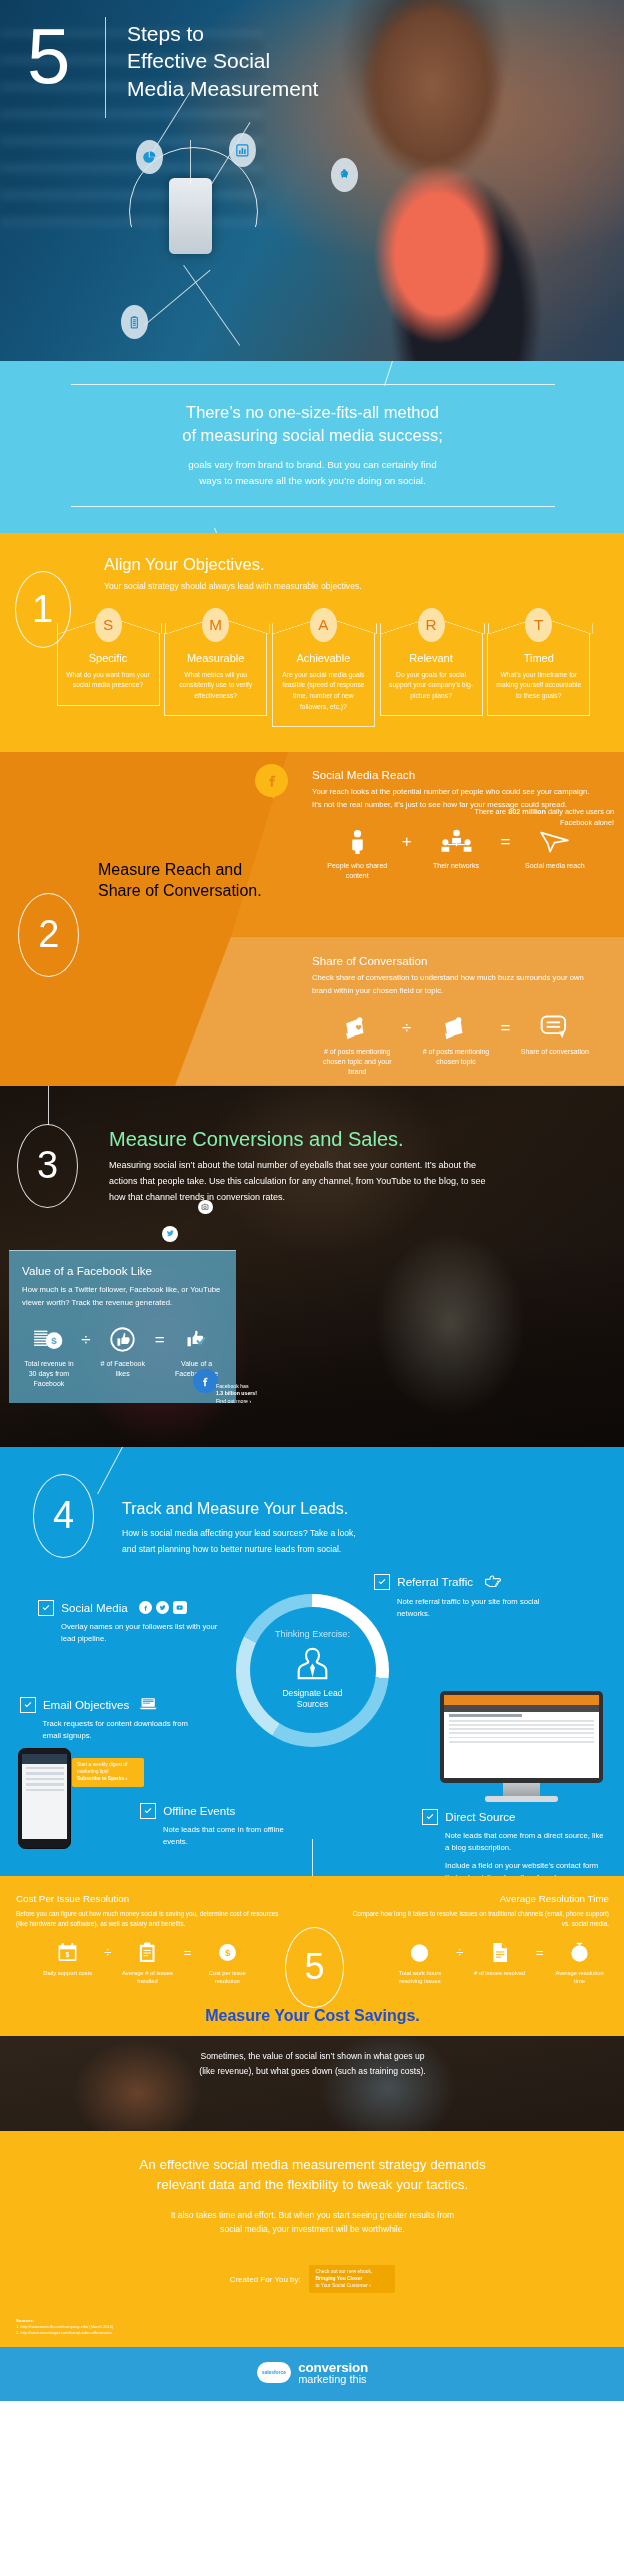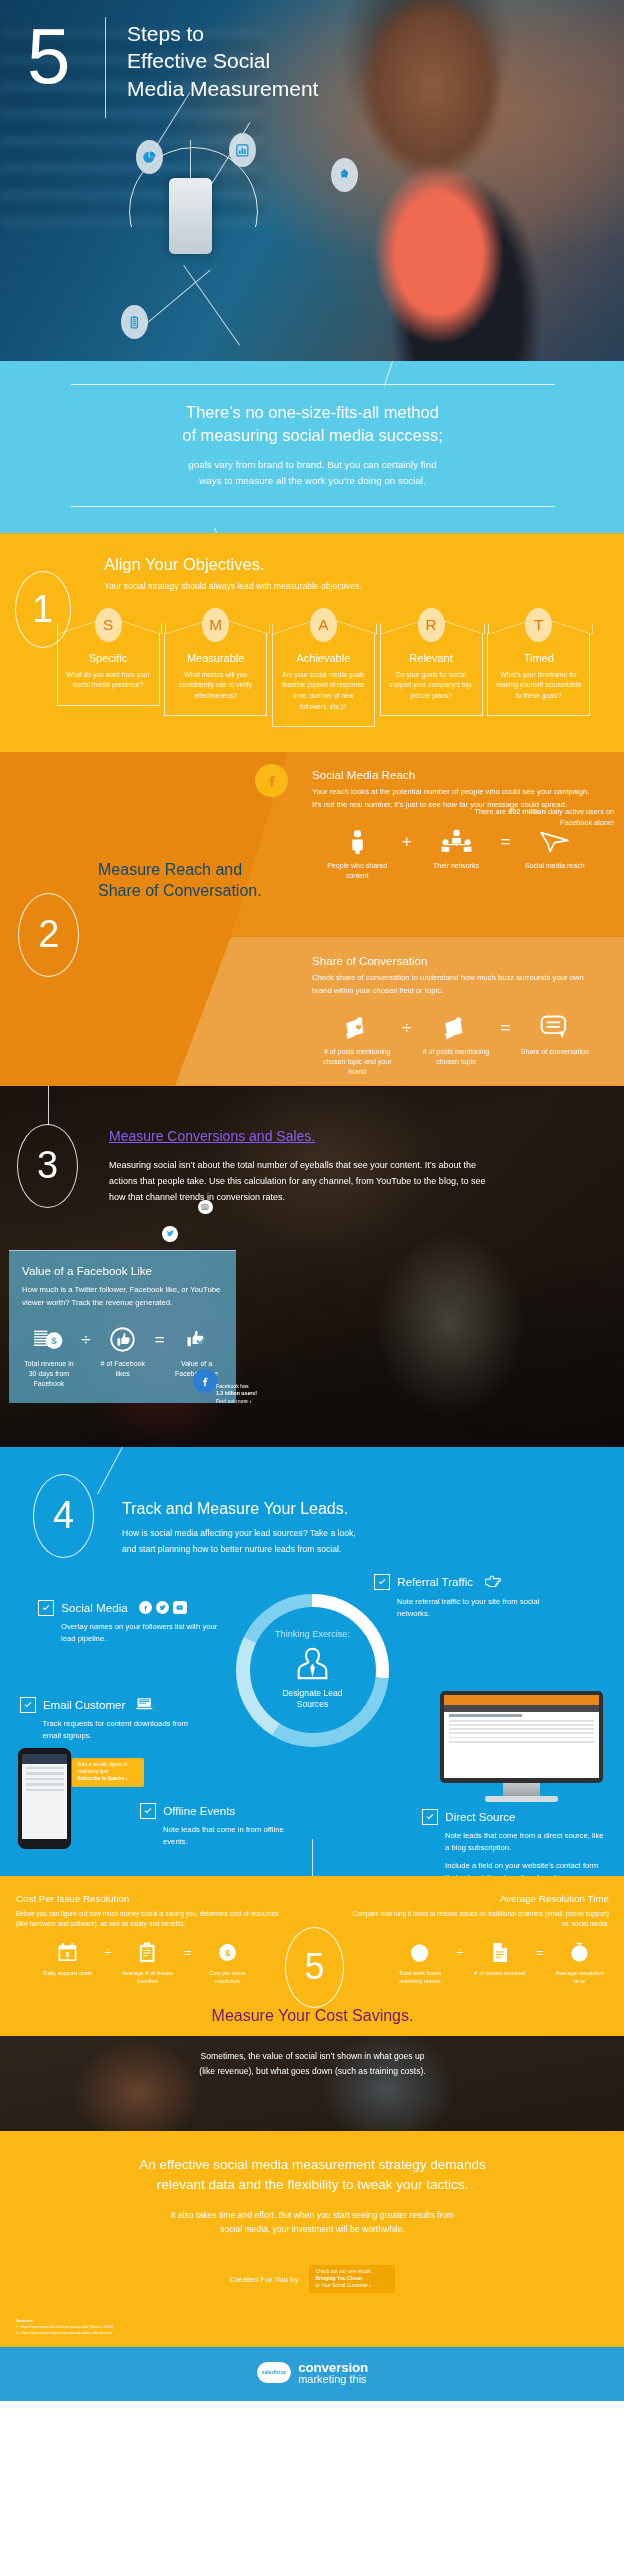--- a/index.html
+++ b/index.html
@@ -113,21 +113,21 @@
   .step2 { background:#e8870f; position:relative; min-height:334px; }
   .step2 .ring { left:18.4px; top:141px; width:61px; height:84px; }
   .step2 .fb-bubble {
     position:absolute; left:255px; top:12.2px; width:33px; height:33px; border-radius:50%;
     background:#fbb714; display:flex; align-items:center; justify-content:center;
   }
   .step2 .fb-bubble::after{ content:""; position:absolute; left:14.7px; bottom:-6.7px; border:4.9px solid transparent; border-top-color:#fbb714; border-right:0;}
   .step2 .fb-bubble svg { width:16px; height:16px; fill:#e8870f; }
   .step2 .statline { position:absolute; right:11px; top:54px; width:153px; text-align:right; font-size:7.3px; font-weight:300; line-height:1.55; color:#fff; }
   .step2 .statline b { font-weight:700; }
-  .step2 h3 { position:absolute; left:98px; top:107px; width:202px; font-size:16px; font-weight:300; line-height:1.34; color:#0c4a6e; }
+  .step2 h3 { position:absolute; left:98px; top:107px; width:202px; font-size:16px; font-weight:300; line-height:1.34; color:#000000; }
   .step2 .body { position:absolute; left:98px; top:168px; width:196px; font-size:8.6px; font-weight:300; line-height:1.68; color:#fff; }
 
   .panel-reach {
     position:absolute; left:0; top:0; width:625px; height:185px;
     background:#eb8f17;
     clip-path: polygon(288px 0, 625px 0, 625px 185px, 231px 185px);
   }
   .panel-share {
     position:absolute; left:0; top:185px; width:625px; height:149px;
     background:#eda243;
@@ -149,21 +149,21 @@
     position:absolute; inset:0;
     background:
       radial-gradient(ellipse 159px 184px at 26% 72%, #9a2736 0%, rgba(154,39,54,0) 55%),
       radial-gradient(ellipse 129px 159px at 72% 66%, #6f6a5c 0%, rgba(111,106,92,0) 58%),
       radial-gradient(ellipse 184px 147px at 52% 20%, #5a4430 0%, rgba(90,68,48,0) 65%),
       linear-gradient(160deg, #2b1f16 0%, #3a2a1c 35%, #241a14 70%, #1c1410 100%);
     filter: blur(0.6px);
   }
   .step3 .vignette { position:absolute; inset:0; background:linear-gradient(180deg, rgba(0,0,0,.42), rgba(0,0,0,.28) 45%, rgba(0,0,0,.55)); }
   .step3 .ring { left:17px; top:38px; width:61px; height:84px; border-color:rgba(255,255,255,.85); }
-  .step3 h3 { position:absolute; left:109px; top:42px; font-size:14px; font-weight:300; color:#8b5cf6;text-decoration:underline; }
+  .step3 h3 { position:absolute; left:109px; top:42px; font-size:20px; font-weight:300; color:#86efac; }
   .step3 .body { position:absolute; left:109px; top:71px; width:392px; font-size:9px; font-weight:300; line-height:1.8; color:#fff; }
   .fbcard {
     position:absolute; left:8.6px; top:164px; width:227px; padding:13.5px 12.2px 13.5px 13.5px;
     background:rgba(91,166,196,0.78); border-top:0.6px solid rgba(255,255,255,.55);
   }
   .fbcard h4 { font-size:11.6px; font-weight:400; color:#fff; margin-bottom:7.3px; }
   .fbcard p  { font-size:7.7px; font-weight:400; line-height:1.6; color:#fff; }
   .social-badge { position:absolute; border-radius:50%; display:flex; align-items:center; justify-content:center; }
   .fb-big { left:193px; top:283px; width:24.5px; height:24.5px; background:#2a7fd4; }
   .fb-big svg { width:12.2px; height:12.2px; fill:#fff; }
@@ -229,21 +229,21 @@
   .cost-col { width:263px; }
   .cost-col h4 { font-size:9.8px; font-weight:400; color:#fff; margin-bottom:4.9px; }
   .cost-col p  { font-size:6.4px; font-weight:400; line-height:1.58; color:#fff; }
   .cost-col .formula { margin-top:9.8px; }
   .cost-col .formula .term { width:59px; }
   .cost-col .formula .term .glyph { height:27px; }
   .cost-col .formula .term .cap { font-size:5.8px; }
   .cost-col .formula .op { font-size:13.5px; line-height:27px; width:16px; }
   .step5 .ring { left:285px; top:51px; width:59px; height:81px; font-size:36px; }
   .step5 .headline { text-align:center; margin-top:21px; padding-bottom:11px; }
-  .step5 .headline h3 { font-size:16px; font-weight:400; color:#701a75; }
+  .step5 .headline h3 { font-size:16px; font-weight:700; color:#1d4ed8; }
 
   .step5photo { position:relative; height:95px; overflow:hidden;
     background:
       radial-gradient(ellipse 104px 86px at 22% 60%, #8f5a3a 0%, rgba(143,90,58,0) 62%),
       radial-gradient(ellipse 110px 92px at 62% 55%, #5c6b74 0%, rgba(92,107,116,0) 62%),
       linear-gradient(170deg, #3b2d22, #241b14);
     filter:none;
   }
   .step5photo .ov { position:absolute; inset:0; background:rgba(30,22,16,.35); }
   .step5photo .cap { position:absolute; left:0; right:0; top:13.5px; text-align:center; font-size:8.6px; font-weight:300; line-height:1.7; color:#fff; }
@@ -639,21 +639,21 @@
       <p>Note referral traffic to your site from social networks.</p>
     </div>
 
     <div class="callout ind" style="left:19.6px;top:250px;width:184px;">
       <div class="head">
         <div class="chk">
             <svg viewBox="0 0 24 24">
               <path d="M4 12.5l5.5 5.5L20.5 7l-2-2-9 9-3.5-3.5z"></path>
             </svg>
           </div>
-        <h4>Email Customer</h4>
+        <h4>Email Objectives</h4>
         <span class="mini-icon" style="margin-left:2.4px;">
           <svg viewBox="0 0 36 26" width="18.4" height="13.5">
               <rect x="5" y="2" width="26" height="17" rx="1.5"></rect>
               <rect x="7.5" y="4.5" width="21" height="2" fill="#0f9cdb"></rect>
               <rect x="7.5" y="8" width="21" height="1.6" fill="#0f9cdb"></rect>
               <rect x="7.5" y="11" width="14" height="1.6" fill="#0f9cdb"></rect>
               <path d="M1 21h34l-3 3H4z"></path>
             </svg>
         </span>
       </div>

